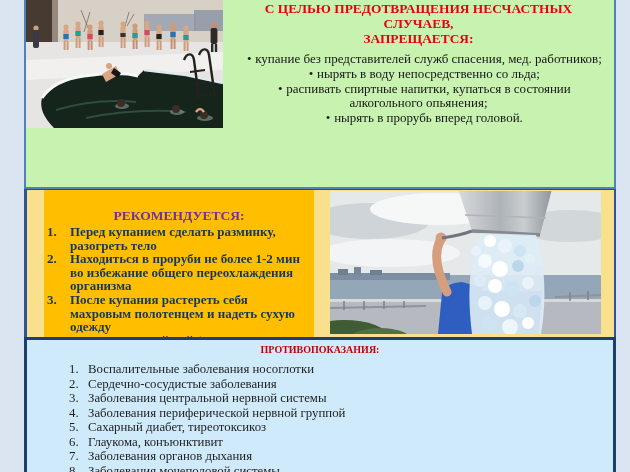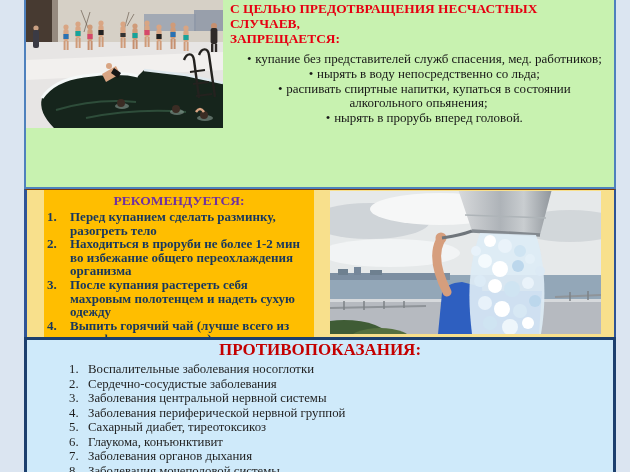--- a/index.html
+++ b/index.html
@@ -11,53 +11,53 @@
   .box{position:absolute;box-sizing:border-box;}
 
   
   .green{
     left:24px;top:-2px;width:592px;height:191px;
     background:#c8f2b0;border:2px solid #4f81bd;
   }
   .photo1{position:absolute;left:0;top:0;width:197px;height:128px;overflow:hidden;}
   .g-content{position:absolute;left:204px;top:1px;right:7px;}
   .g-head{
-    text-align:left;font-weight:bold;font-size:13.4px;line-height:15px;
+    text-align:center;font-weight:bold;font-size:13.4px;line-height:15px;
     color:#e60012;
   }
   .bullets{margin-top:6px;font-size:13px;line-height:14.8px;color:#161616;}
   .b-item{text-indent:8px;text-align:center;}
   .dot{display:inline-block;width:12px;text-indent:0;}
   .dot::before{content:"\2022";}
 
   
   .yellow{
     left:24px;top:189px;width:592px;height:148px;
     background:#f8e08c;
     border-left:3px solid #2f5496;border-right:2px solid #2f5496;
     border-top:1px solid #7f3a00;
   }
   .rec-col{position:absolute;left:17px;top:0;width:270px;height:100%;background:#ffbe00;}
   .rec-head{
-    margin-top:3px;text-align:center;font-weight:bold;font-size:13.5px;line-height:15px;
+    margin-top:18px;text-align:center;font-weight:bold;font-size:13.5px;line-height:15px;
     color:#7030a0;
   }
   .rec-list{margin:2px 2px 0 1px;font-size:13px;font-weight:bold;line-height:13.6px;color:#17375e;}
   .r-item{display:flex;}
   .r-num{width:23px;padding-left:2px;flex:none;}
   .r-txt{flex:1;padding-right:2px;}
   .photo2{position:absolute;left:303px;top:1px;width:271px;height:143px;overflow:hidden;}
 
   
   .blue{
     left:24px;top:337px;width:592px;height:138px;
     background:#cfeafa;border:3px solid #1c3f6e;border-bottom:none;
   }
   .c-head{
-    margin-top:2px;text-align:center;font-weight:bold;font-size:17px;line-height:16px;
+    margin-top:2px;text-align:center;font-weight:bold;font-size:10px;line-height:16px;
     color:#c40000;
   }
   .c-list{margin:4px 0 0 42px;font-size:12.8px;line-height:14.55px;color:#1f1f1f;}
   .c-item{display:flex;}
   .c-num{width:19px;flex:none;}
   .c-txt{flex:1;}
 
   svg{display:block;width:100%;height:100%;}
 </style>
 </head>

